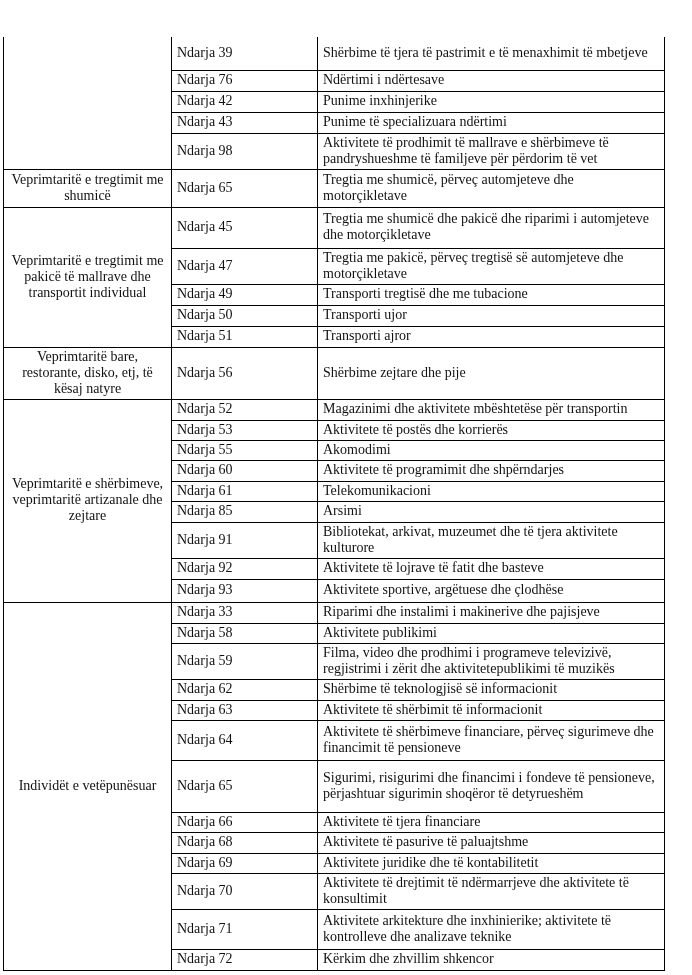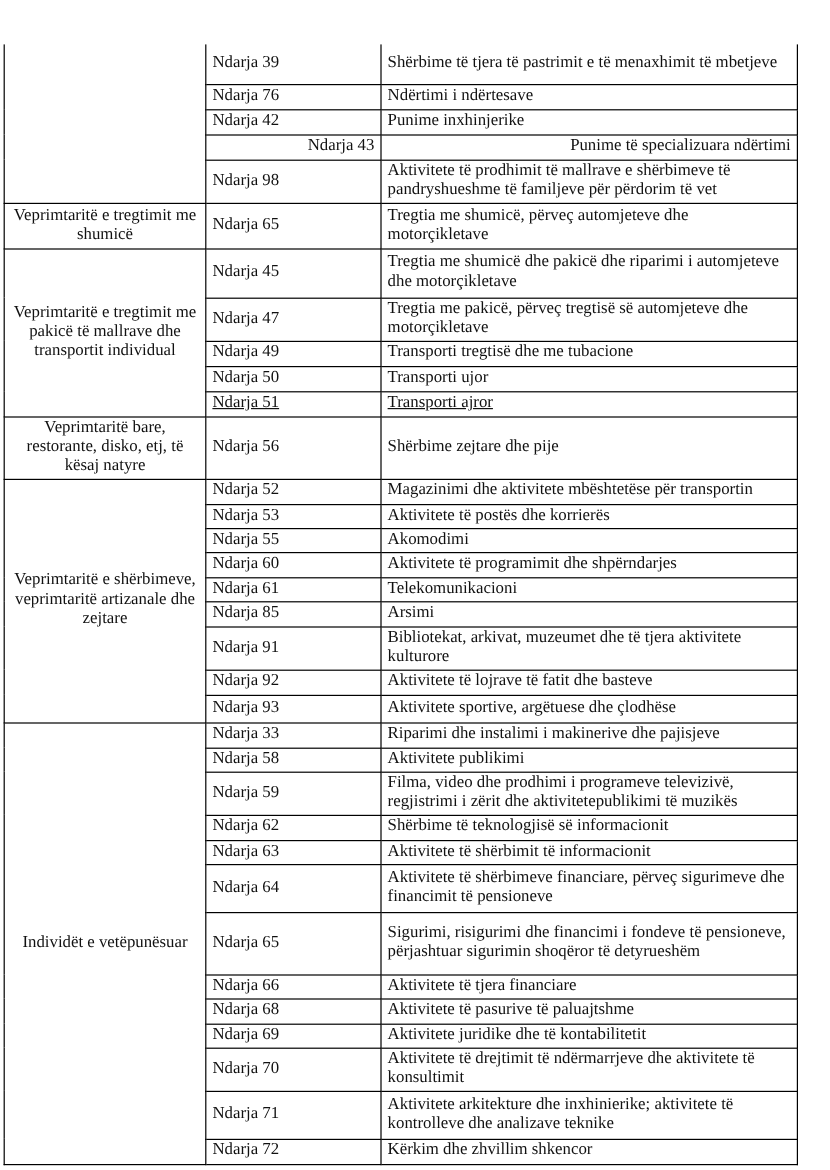--- a/index.html
+++ b/index.html
@@ -60,21 +60,21 @@
         <td class="desc">Shërbime të tjera të pastrimit e të menaxhimit të mbetjeve</td>
       </tr>
       <tr style="height: 21px;">
         <td class="div">Ndarja 76</td>
         <td class="desc">Ndërtimi i ndërtesave</td>
       </tr>
       <tr style="height: 21px;">
         <td class="div">Ndarja 42</td>
         <td class="desc">Punime inxhinjerike</td>
       </tr>
-      <tr style="height: 21px; text-align: right;">
+      <tr style="height: 21px;">
         <td class="div">Ndarja 43</td>
         <td class="desc">Punime të specializuara ndërtimi</td>
       </tr>
       <tr style="height: 36px;">
         <td class="div">Ndarja 98</td>
         <td class="desc">Aktivitete të prodhimit të mallrave e shërbimeve të pandryshueshme të familjeve për përdorim të vet</td>
       </tr>
       <tr style="height: 38px;">
         <td class="cat" rowspan="1">Veprimtaritë e tregtimit me shumicë</td>
         <td class="div">Ndarja 65</td>
@@ -90,21 +90,21 @@
         <td class="desc">Tregtia me pakicë, përveç tregtisë së automjeteve dhe motorçikletave</td>
       </tr>
       <tr style="height: 21px;">
         <td class="div">Ndarja 49</td>
         <td class="desc">Transporti tregtisë dhe me tubacione</td>
       </tr>
       <tr style="height: 21px;">
         <td class="div">Ndarja 50</td>
         <td class="desc">Transporti ujor</td>
       </tr>
-      <tr style="height: 21px; text-decoration: underline;">
+      <tr style="height: 21px;">
         <td class="div">Ndarja 51</td>
         <td class="desc">Transporti ajror</td>
       </tr>
       <tr style="height: 51px;">
         <td class="cat" rowspan="1">Veprimtaritë bare, restorante, disko, etj, të kësaj natyre</td>
         <td class="div">Ndarja 56</td>
         <td class="desc">Shërbime zejtare dhe pije</td>
       </tr>
       <tr style="height: 21px;">
         <td class="cat" rowspan="9">Veprimtaritë e shërbimeve, veprimtaritë artizanale dhe zejtare</td>

